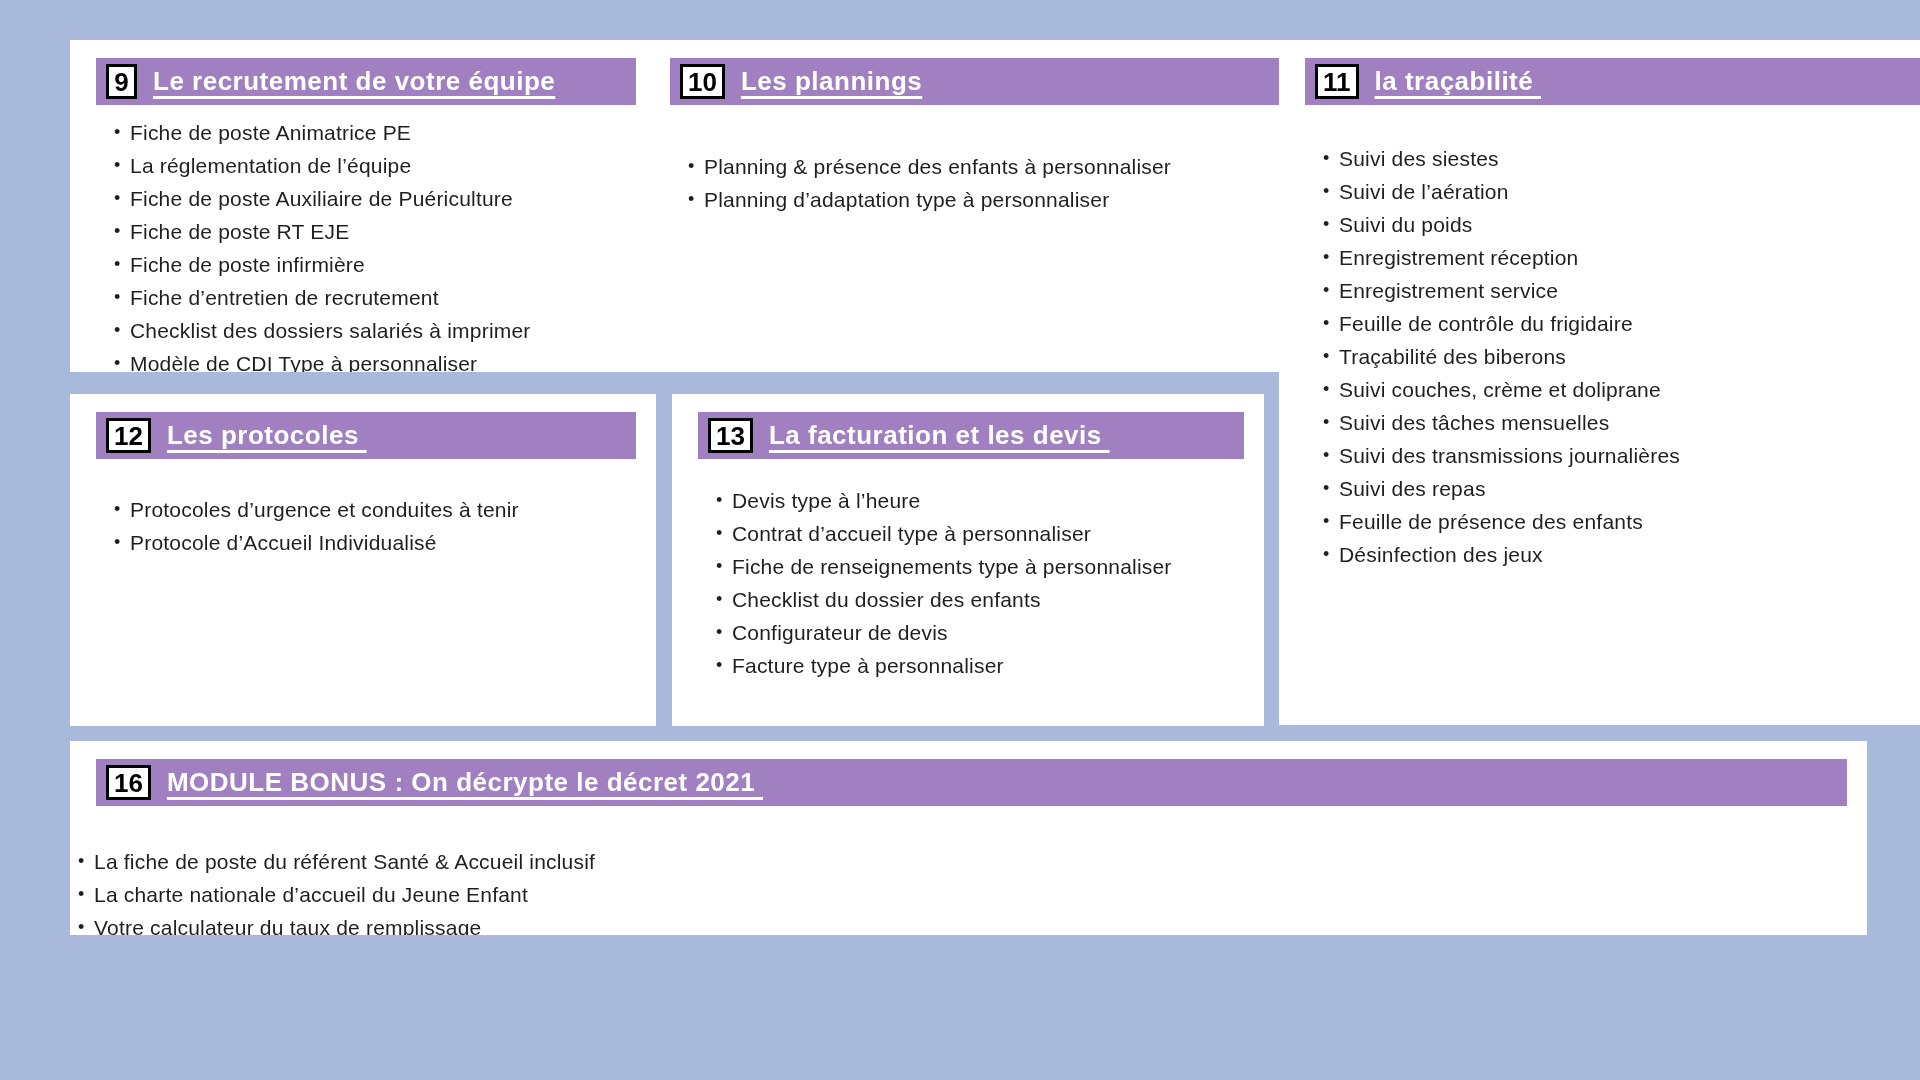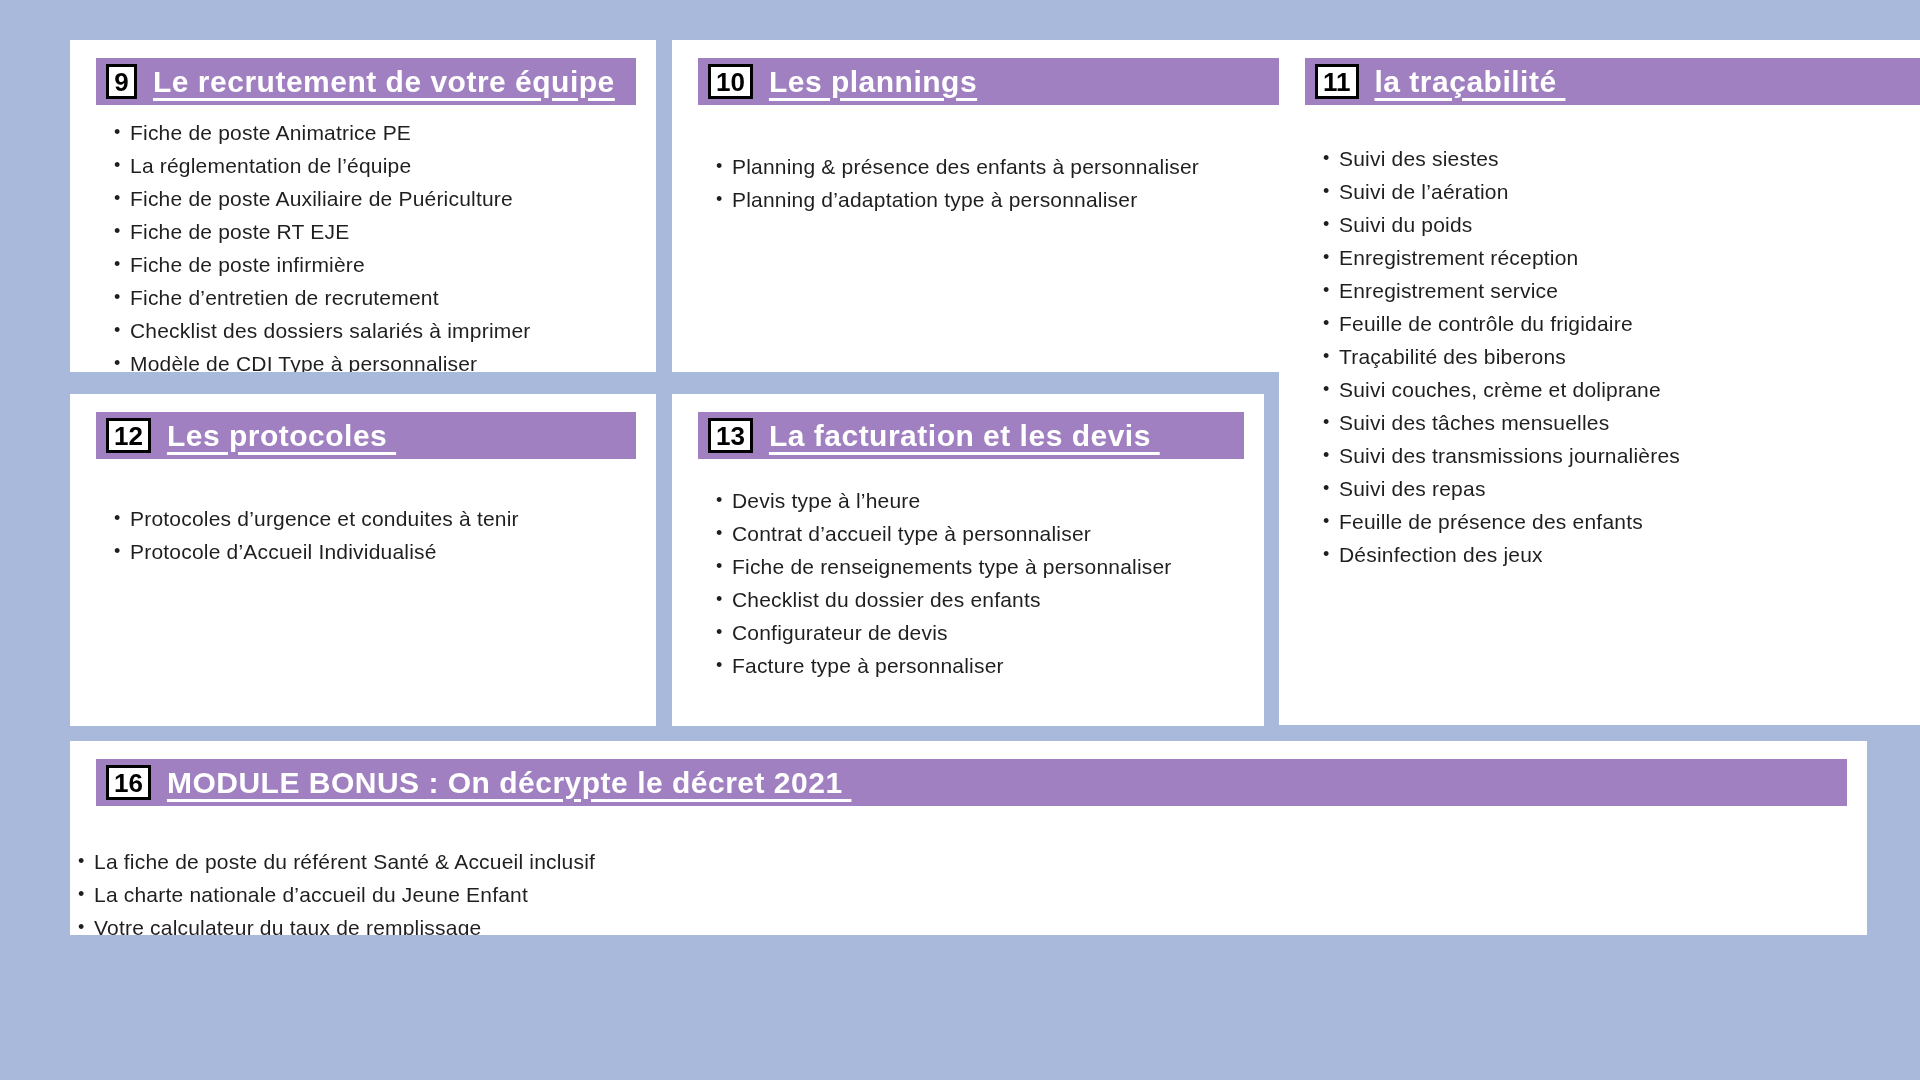--- a/index.html
+++ b/index.html
@@ -21,21 +21,21 @@
     color:var(--body-text);
     overflow:hidden;
   }
   .board{position:relative;width:1920px;height:1080px;}
   .card{
     position:absolute;
     background:var(--card-bg);
     overflow:hidden;
   }
   .c0{left:70px;  top:40px;  width:586px;  height:332px;}
-  .c1{left:672px; top:40px;  width:684px;  height:332px;}
+  .c1{left:644px; top:40px;  width:684px;  height:332px;}
   .c2{left:1279px;top:40px;  width:688px;  height:685px;}
   .c3{left:70px;  top:394px; width:586px;  height:332px;}
   .c4{left:672px; top:394px; width:592px;  height:332px;}
   .c5{left:70px;  top:741px; width:1797px; height:194px;}
   .bar{
     display:flex;align-items:center;
     background:var(--header-bg);
     height:47px;
     margin:18px 20px 0 26px;
     padding:0 10px;
@@ -45,21 +45,21 @@
     min-width:31px;height:35px;padding:0 5px;
     background:var(--badge-bg);
     border:3px solid var(--badge-border);
     color:var(--badge-text);
     font-weight:bold;font-size:26px;line-height:1;
     flex:0 0 auto;
   }
   .title{
     margin:0 0 0 16px;
     color:var(--header-text);
-    font-size:30px;font-weight:bold;letter-spacing:.5px;
+    font-size:26px;font-weight:bold;letter-spacing:.5px;
     text-decoration:underline;
     text-decoration-thickness:2.5px;
     text-underline-offset:6px;
     white-space:pre;
   }
   ul.items{
     list-style:none;
     margin:0;
     padding:0 18px 0 44px;
   }
@@ -71,21 +71,21 @@
     letter-spacing:.2px;
   }
   ul.items li::before{
     content:"\2022";
     position:absolute;left:0;top:0;
     font-size:18px;line-height:33px;
   }
   .c0 ul.items{margin-top:11px;}
   .c1 ul.items{margin-top:45px;}
   .c2 ul.items{margin-top:37px;}
-  .c3 ul.items{margin-top:43px;}
+  .c3 ul.items{margin-top:34px;}
   .c4 ul.items{margin-top:25px;}
   .c5 ul.items{margin-top:39px;padding-left:8px;}
 </style>
 </head>
 <body>
 
 <div class="board">
 
   <section class="card c0">
     <header class="bar">

